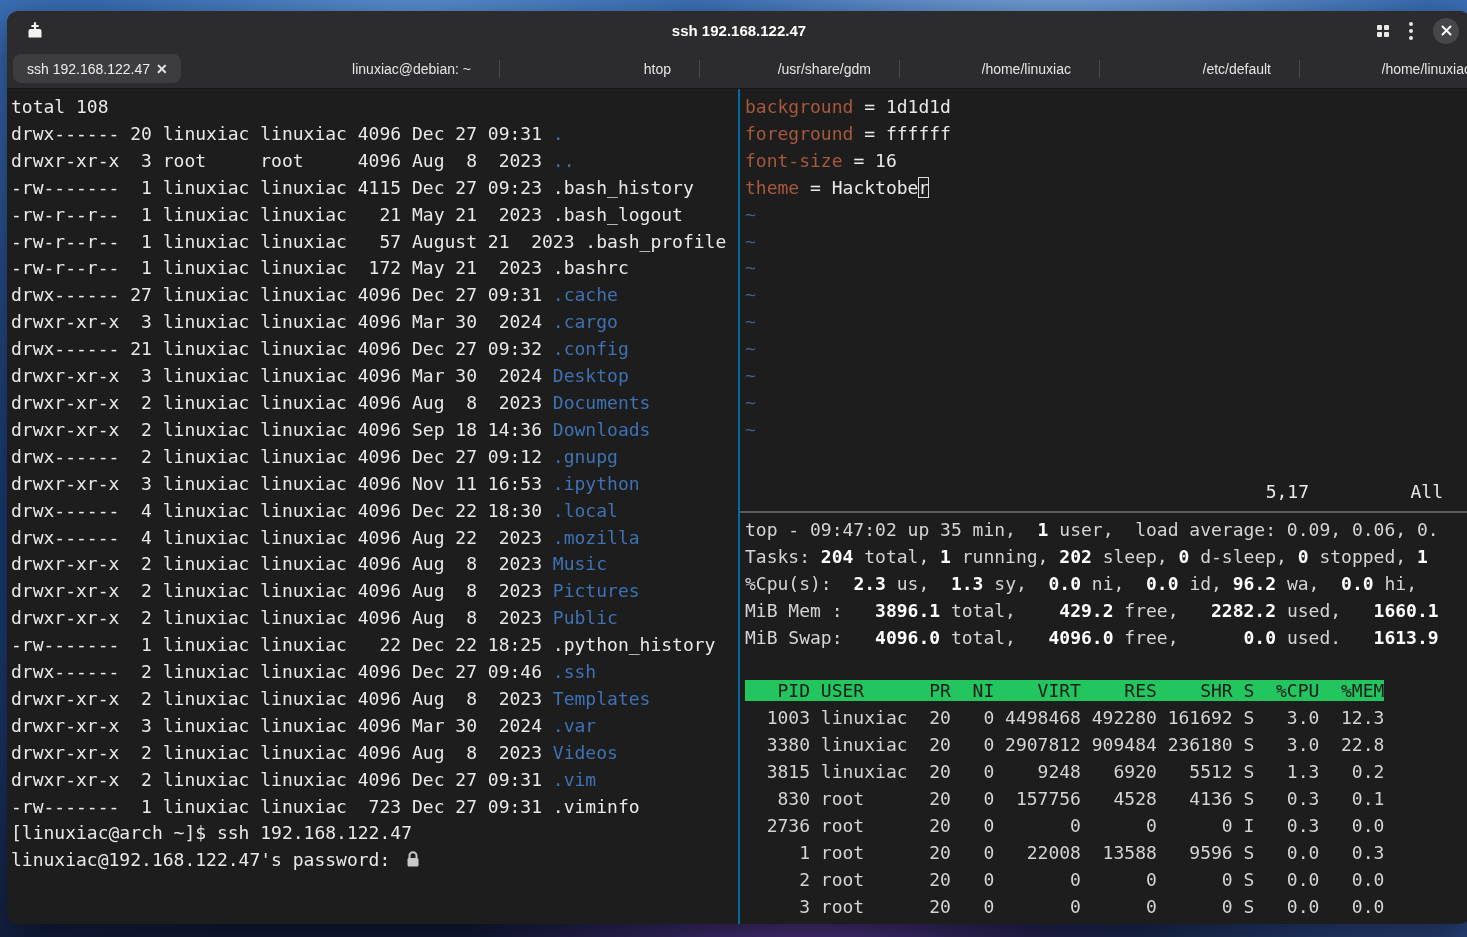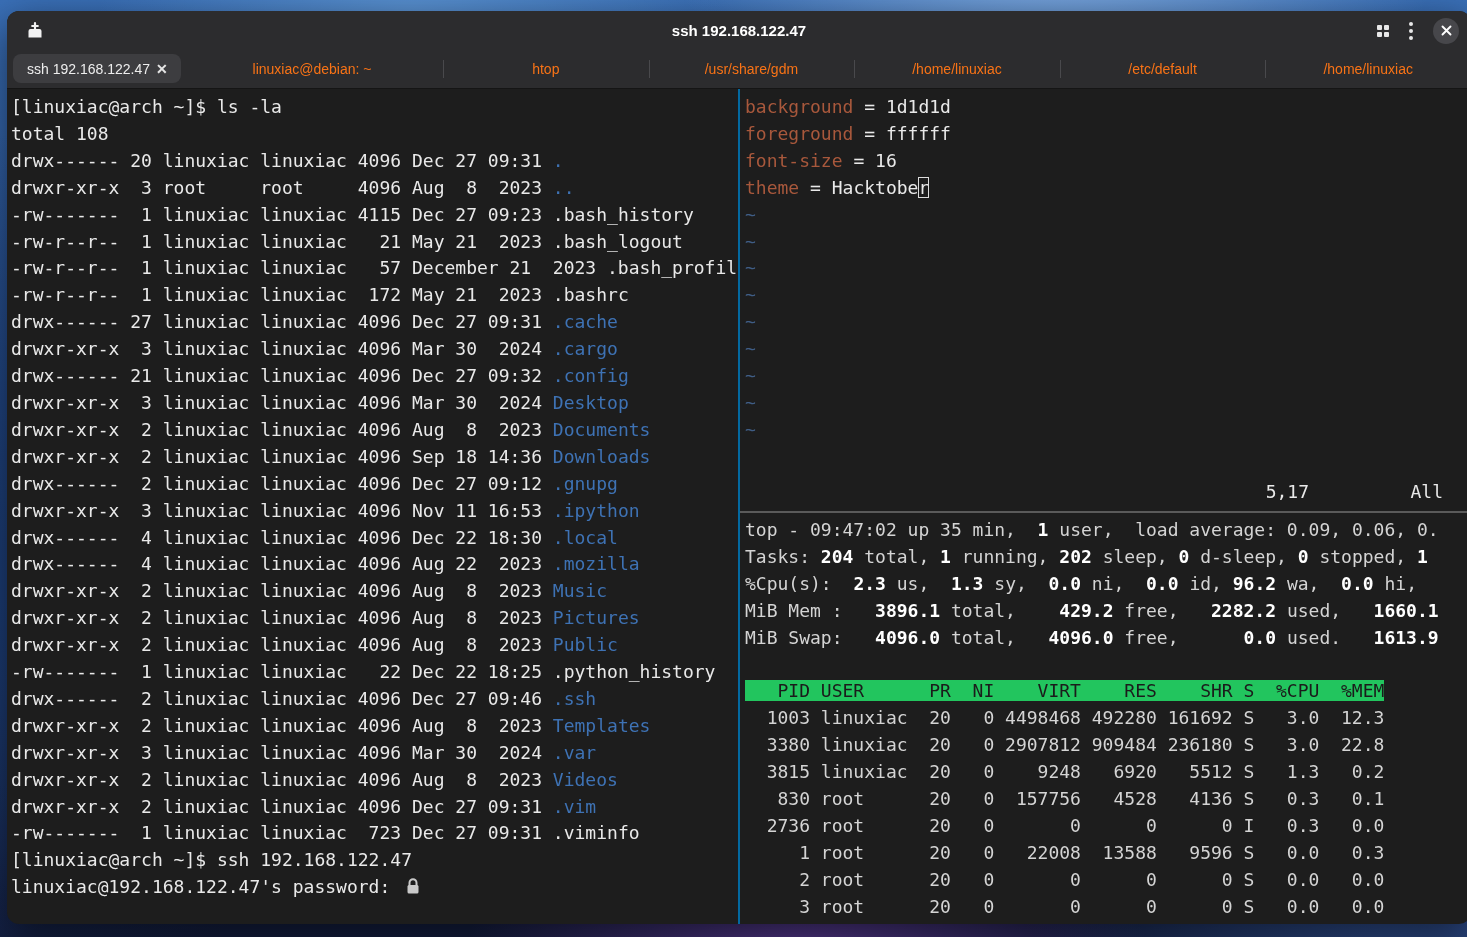--- a/index.html
+++ b/index.html
@@ -25,21 +25,21 @@
   .newtab-btn{margin-left:16px;width:24px;height:24px;display:flex;align-items:center;justify-content:center;border-radius:5px;cursor:pointer;z-index:2;}
   .tb-right{margin-left:auto;display:flex;align-items:center;gap:20px;margin-right:12px;z-index:2;}
   .icon-btn{display:flex;align-items:center;justify-content:center;cursor:pointer;}
   .grid-icon{display:grid;grid-template-columns:5px 5px;grid-template-rows:5px 5px;gap:2px;}
   .grid-icon span{background:#e8e8e8;border-radius:1px;}
   .kebab{display:flex;flex-direction:column;gap:3px;}
   .kebab span{width:4px;height:4px;border-radius:50%;background:#e8e8e8;}
   .close-btn{width:26px;height:26px;border-radius:50%;background:#47474b;display:flex;align-items:center;justify-content:center;}
   
   .tabbar{height:38px;background:#2c2c2e;display:flex;align-items:stretch;border-bottom:1px solid #151515;}
-  .tab{display:flex;align-items:center;justify-content:center;color:#f97316;font-size:14px;position:relative;white-space:nowrap;overflow:hidden;cursor:pointer;}
+  .tab{display:flex;align-items:center;justify-content:flex-end;color:#e5e5e5;font-size:14px;position:relative;white-space:nowrap;overflow:hidden;cursor:pointer;margin-left:28px;}
   .tab.slot{flex:1;}
   .tab.divided::before{content:"";position:absolute;left:0;top:10px;bottom:10px;width:1px;background:#49494c;}
   .tab.active{flex:0 0 146px;margin:4px 0 5px 6px;background:#3d3d40;border-radius:8px;color:#ededed;justify-content:flex-start;padding:0 8px 0 14px;}
   .tab.second{flex:0 0 262px;}
   .tab .lbl{overflow:hidden;white-space:nowrap;}
   .tab .close-x{margin-left:6px;flex:0 0 auto;color:#e6e6e6;font-size:14px;font-weight:bold;}
   
   .content{display:flex;height:835px;}
   pre{margin:0;font-family:"DejaVu Sans Mono",monospace;font-size:18px;line-height:26.9px;white-space:pre;color:#e9e9e9;}
   .pane-left{width:727px;padding:5px 0 0 4px;overflow:hidden;}
@@ -121,27 +121,26 @@
       <div class="tab slot divided">
         <span class="lbl">/etc/default</span>
       </div>
       <div class="tab slot divided">
         <span class="lbl">/home/linuxiac</span>
       </div>
     </div>
 
   <div class="content">
     <div class="pane-left">
-        <pre><span>[linuxiac@arch ~]$ ls -la</span></pre>
         <pre><span>total 108</span></pre>
         <pre><span>drwx------ 20 linuxiac linuxiac 4096 Dec 27 09:31 </span><span class="dir">.</span></pre>
         <pre><span>drwxr-xr-x  3 root     root     4096 Aug  8  2023 </span><span class="dir">..</span></pre>
         <pre><span>-rw-------  1 linuxiac linuxiac 4115 Dec 27 09:23 </span><span>.bash_history</span></pre>
         <pre><span>-rw-r--r--  1 linuxiac linuxiac   21 May 21  2023 </span><span>.bash_logout</span></pre>
-        <pre><span>-rw-r--r--  1 linuxiac linuxiac   57 December 21  2023 </span><span>.bash_profile</span></pre>
+        <pre><span>-rw-r--r--  1 linuxiac linuxiac   57 August 21  2023 </span><span>.bash_profile</span></pre>
         <pre><span>-rw-r--r--  1 linuxiac linuxiac  172 May 21  2023 </span><span>.bashrc</span></pre>
         <pre><span>drwx------ 27 linuxiac linuxiac 4096 Dec 27 09:31 </span><span class="dir">.cache</span></pre>
         <pre><span>drwxr-xr-x  3 linuxiac linuxiac 4096 Mar 30  2024 </span><span class="dir">.cargo</span></pre>
         <pre><span>drwx------ 21 linuxiac linuxiac 4096 Dec 27 09:32 </span><span class="dir">.config</span></pre>
         <pre><span>drwxr-xr-x  3 linuxiac linuxiac 4096 Mar 30  2024 </span><span class="dir">Desktop</span></pre>
         <pre><span>drwxr-xr-x  2 linuxiac linuxiac 4096 Aug  8  2023 </span><span class="dir">Documents</span></pre>
         <pre><span>drwxr-xr-x  2 linuxiac linuxiac 4096 Sep 18 14:36 </span><span class="dir">Downloads</span></pre>
         <pre><span>drwx------  2 linuxiac linuxiac 4096 Dec 27 09:12 </span><span class="dir">.gnupg</span></pre>
         <pre><span>drwxr-xr-x  3 linuxiac linuxiac 4096 Nov 11 16:53 </span><span class="dir">.ipython</span></pre>
         <pre><span>drwx------  4 linuxiac linuxiac 4096 Dec 22 18:30 </span><span class="dir">.local</span></pre>

